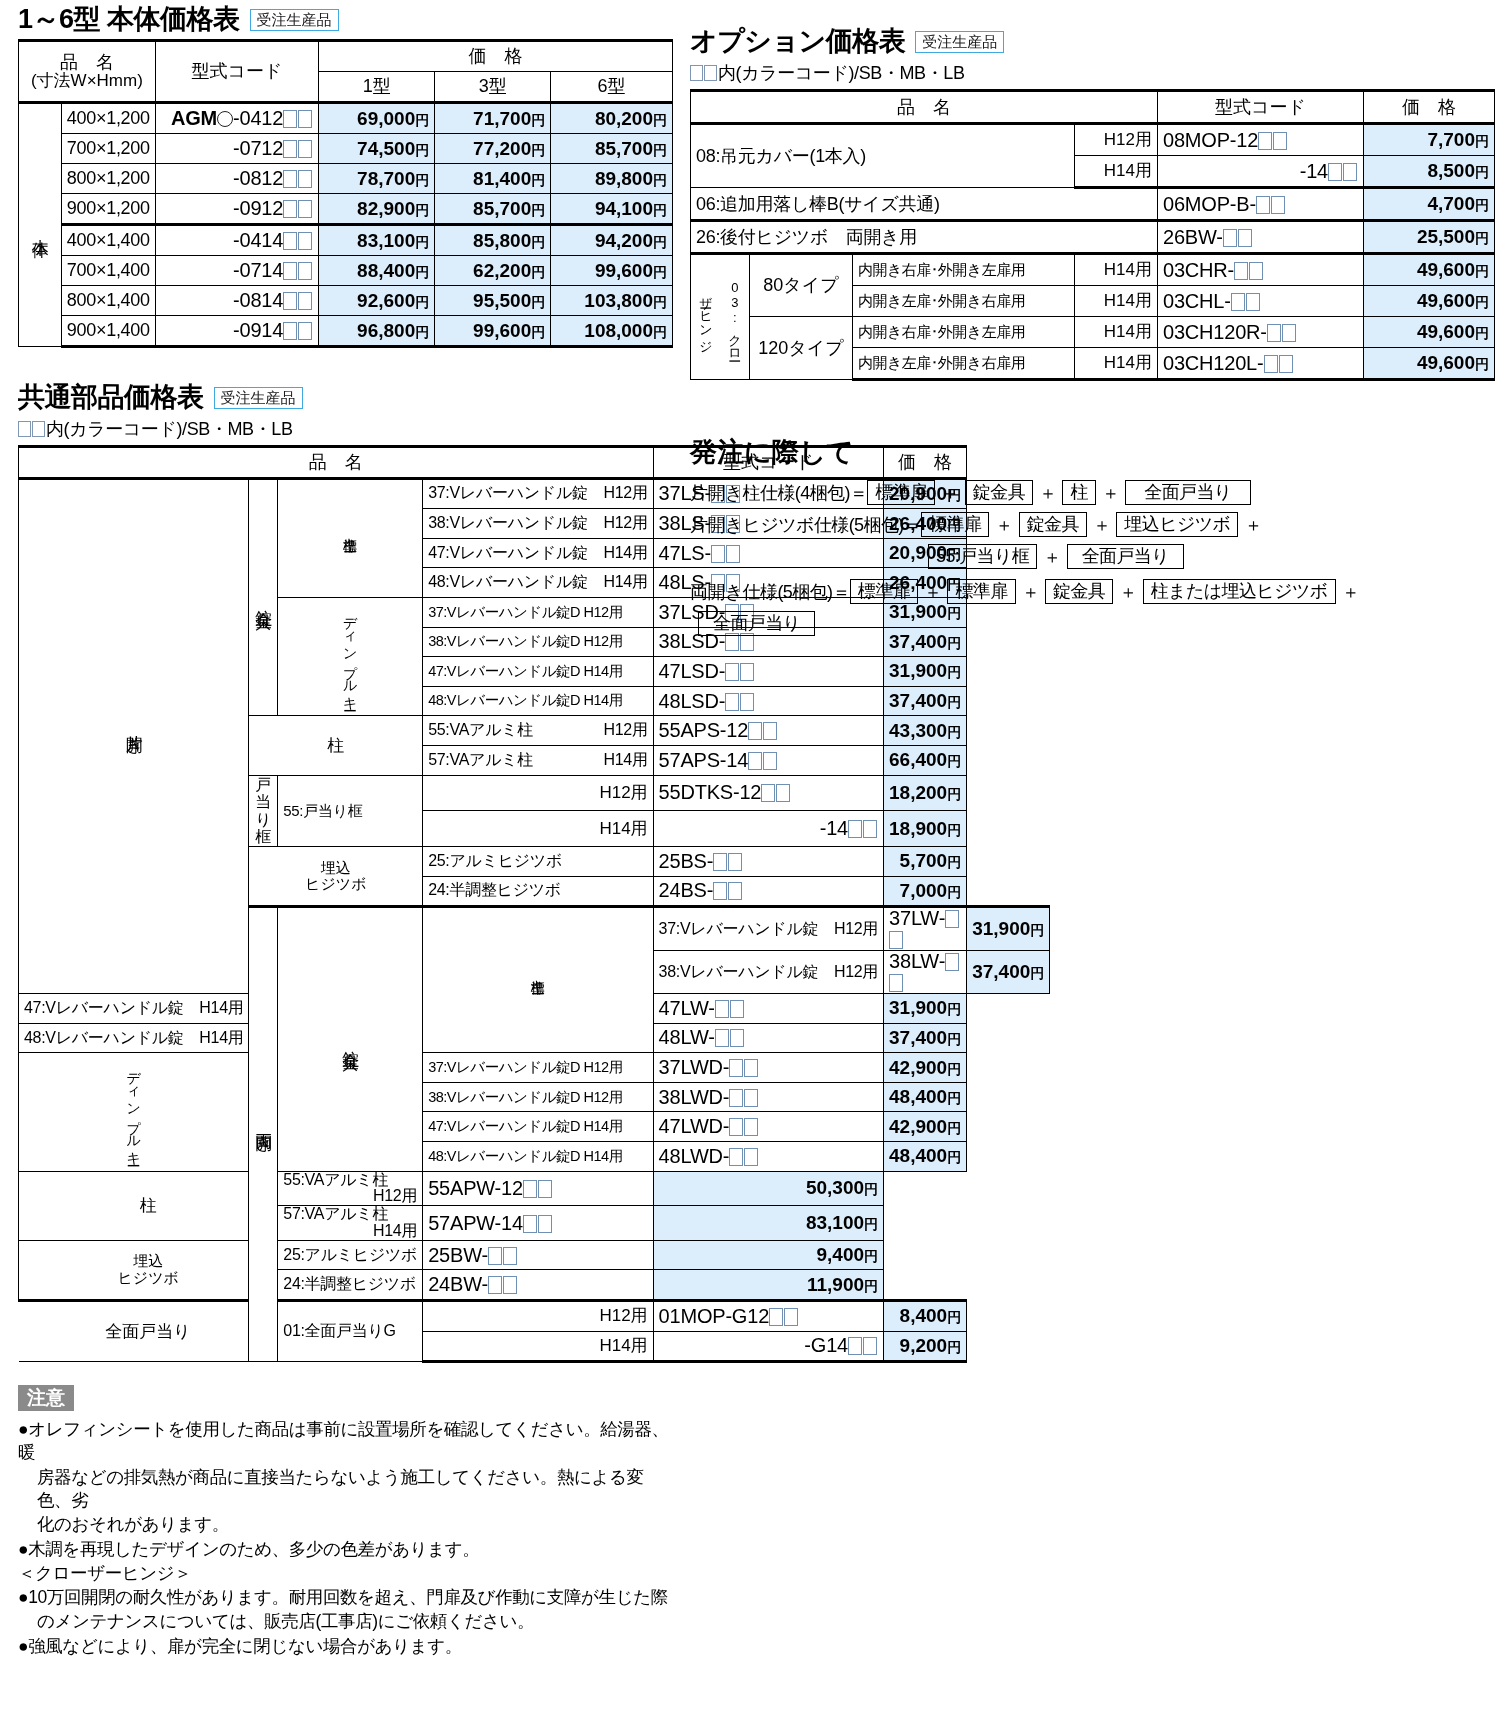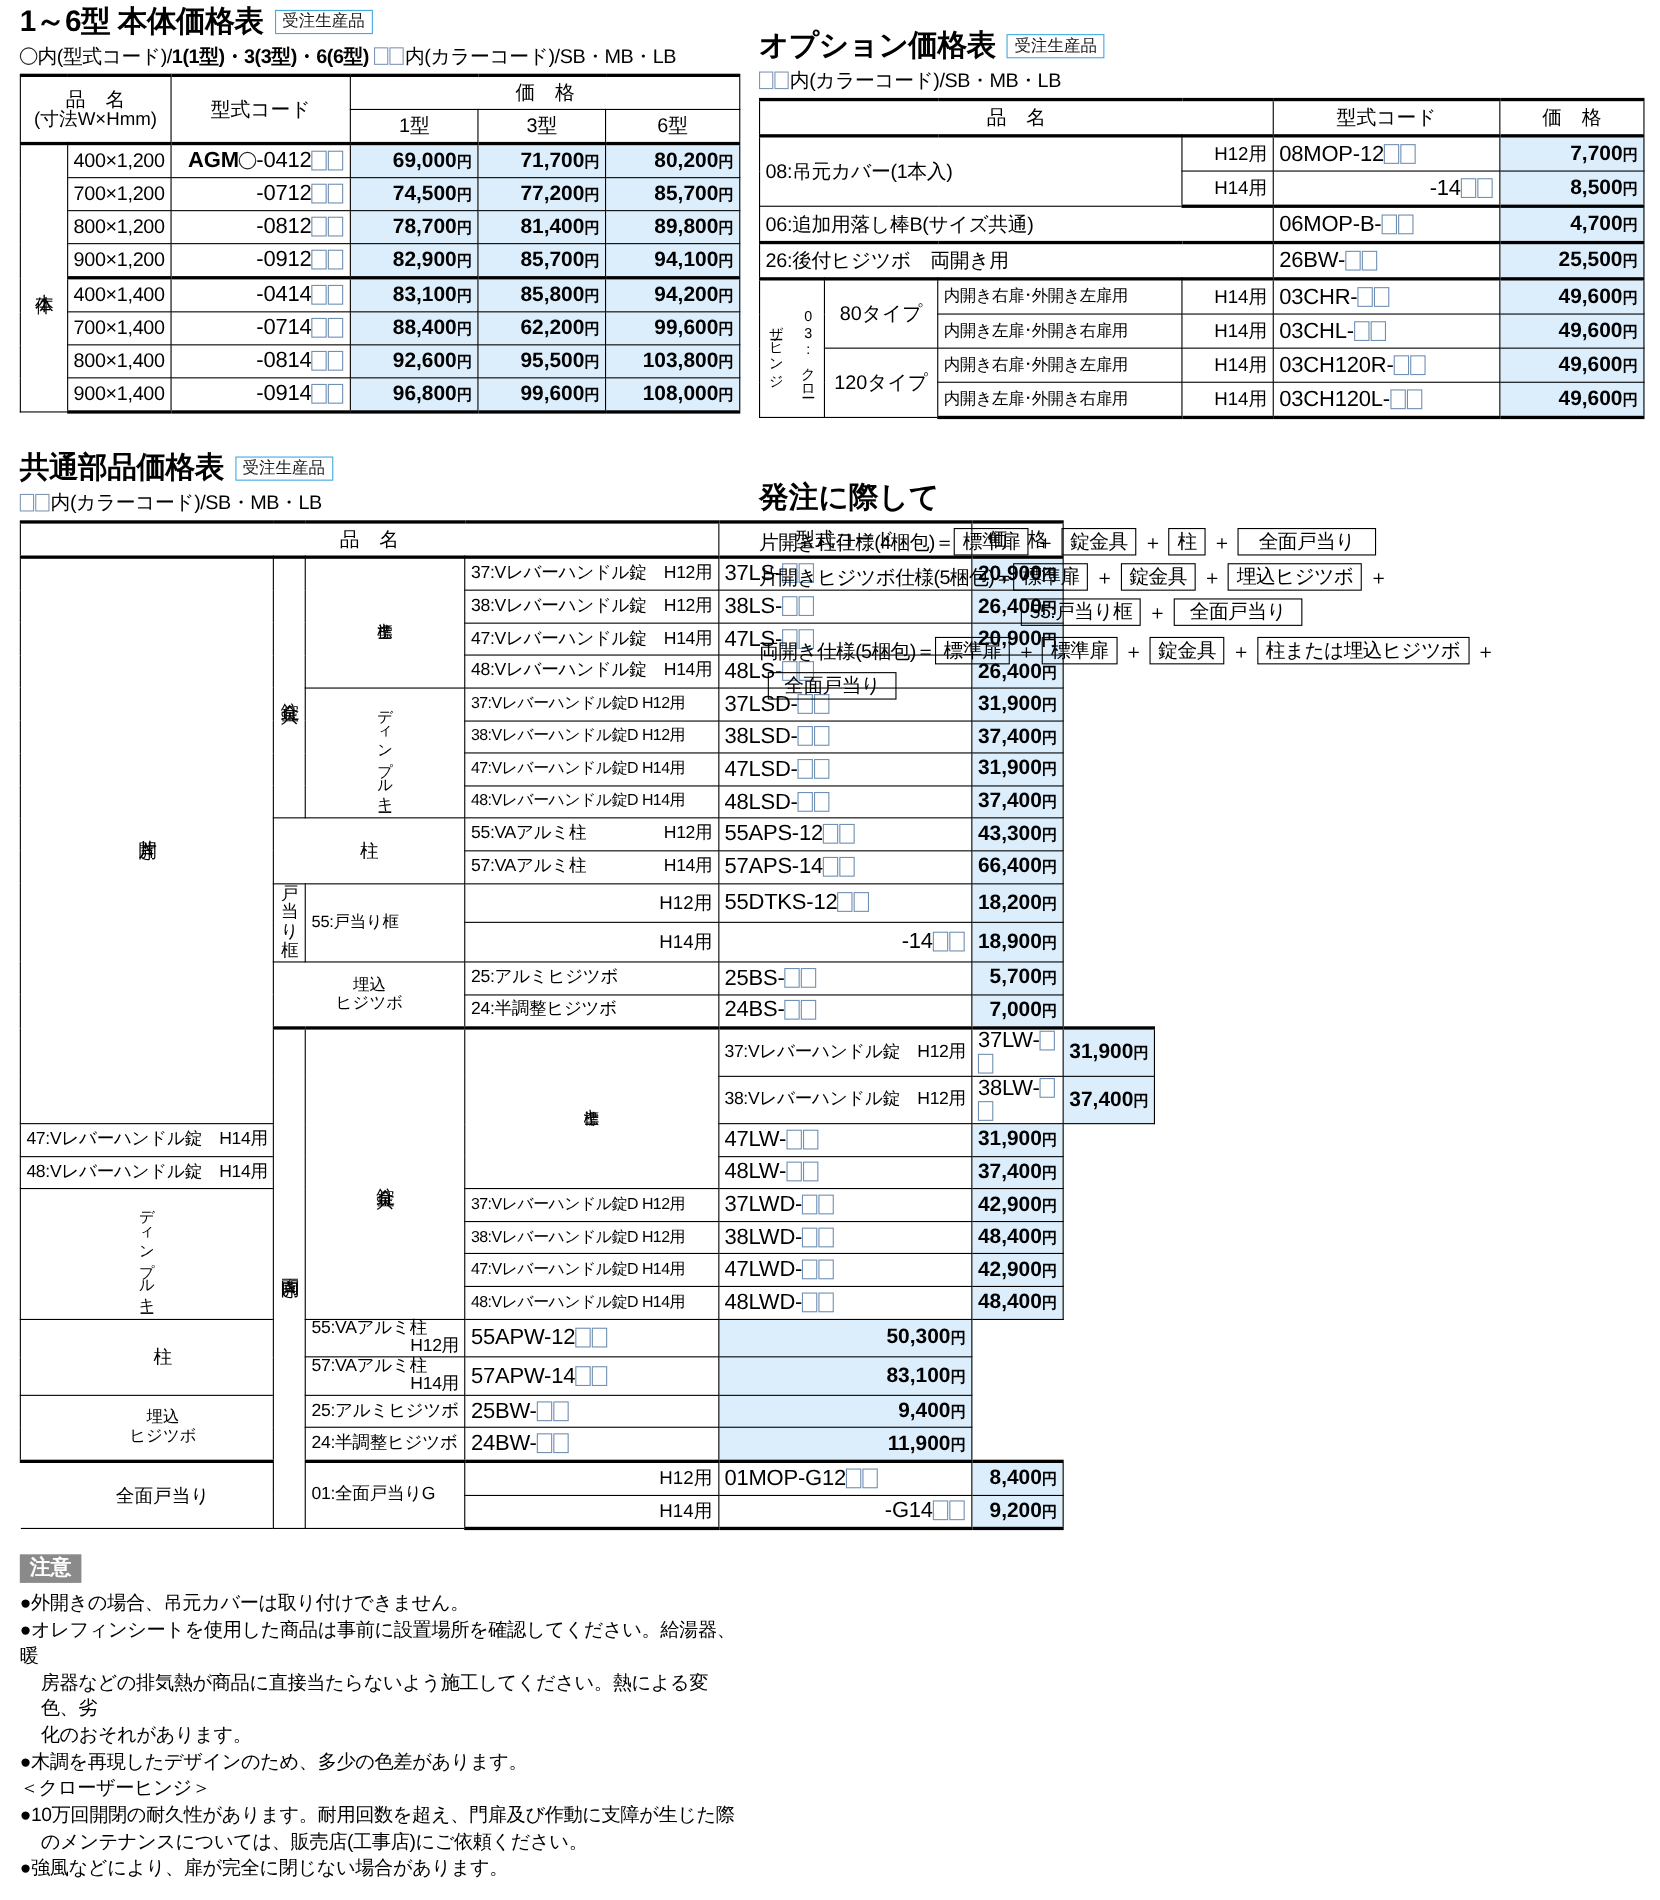--- a/index.html
+++ b/index.html
@@ -100,23 +100,20 @@
 <body>
 
 <div class="page">
 
   <div class="col-left">
 
     <div class="sec-head">
       <span class="sec-title">1～6型 本体価格表</span>
       <span class="badge-order">受注生産品</span>
     </div>
-    <div class="code-note">
-      <span class="circ"></span><span>内(型式コード)/</span><b>1(1型)・3(3型)・6(6型) </b><span class="sq"></span><span class="sq"></span><span>内(カラーコード)/SB・MB・LB</span>
-    </div>
 
     <table id="body-table">
       <tbody>
           <tr class="thead tb-top">
         <td colspan="2" rowspan="2" style="width:152px;border-bottom:3px solid #000;">
           <div>品　名</div>
           <div style="font-size:17px">(寸法W×Hmm)</div>
         </td>
         <td rowspan="2" style="width:168px;border-bottom:3px solid #000;">型式コード</td>
         <td colspan="3">価　格</td>
@@ -371,21 +368,20 @@
         <td class="codecell code-r"><span>-G14</span><span class="sq-b"></span><span class="sq-b"></span></td>
         <td class="price"><span>9,200</span><span class="yen">円</span></td>
       </tr>
     </tbody>
       </table>
 
     <div style="height:22px"></div>
     <div>
       <span class="note-badge">注意</span>
       <div class="note-list">
-        <p>●外開きの場合、吊元カバーは取り付けできません。</p>
         <p>●オレフィンシートを使用した商品は事前に設置場所を確認してください。給湯器、暖</p>
         <p class="cont">房器などの排気熱が商品に直接当たらないよう施工してください。熱による変色、劣</p>
         <p class="cont">化のおそれがあります。</p>
         <p>●木調を再現したデザインのため、多少の色差があります。</p>
         <p>＜クローザーヒンジ＞</p>
         <p>●10万回開閉の耐久性があります。耐用回数を超え、門扉及び作動に支障が生じた際</p>
         <p class="cont">のメンテナンスについては、販売店(工事店)にご依頼ください。</p>
         <p>●強風などにより、扉が完全に閉じない場合があります。</p>
 
       </div>

